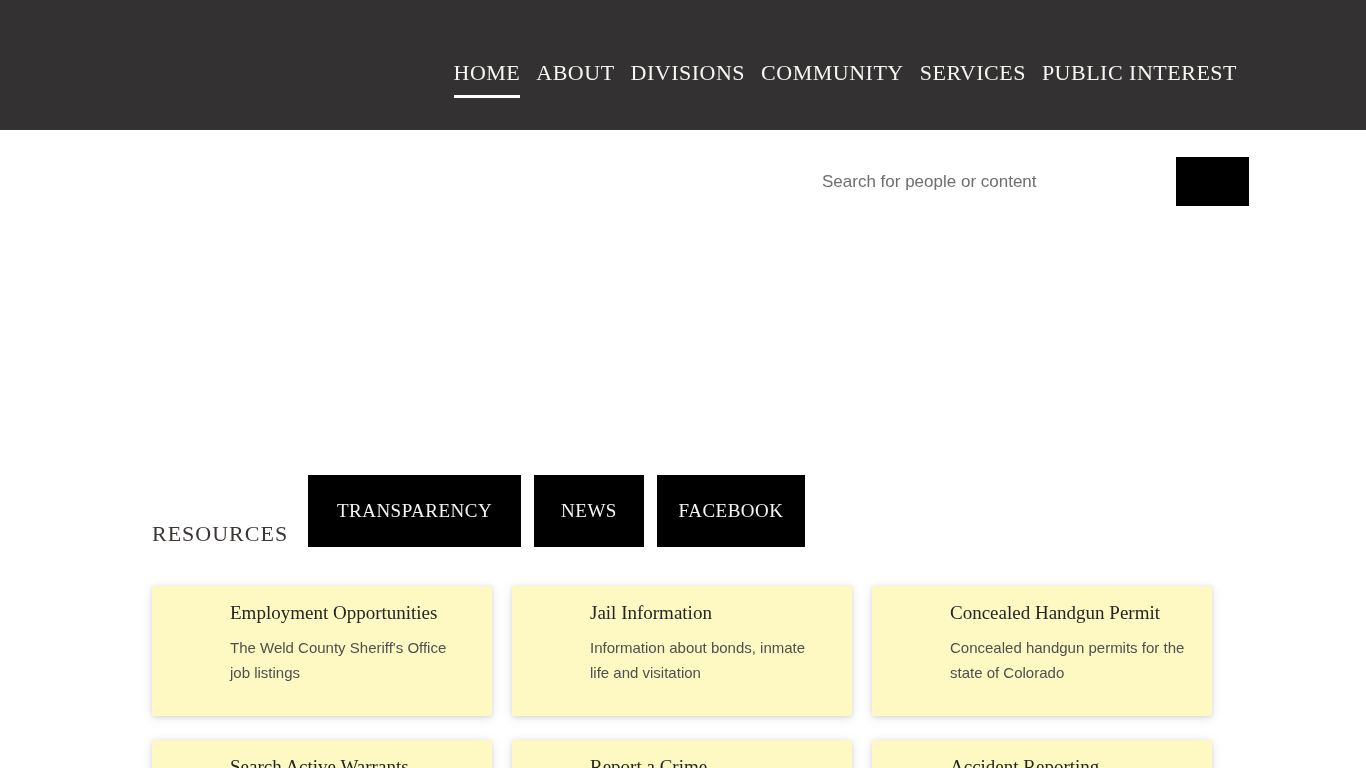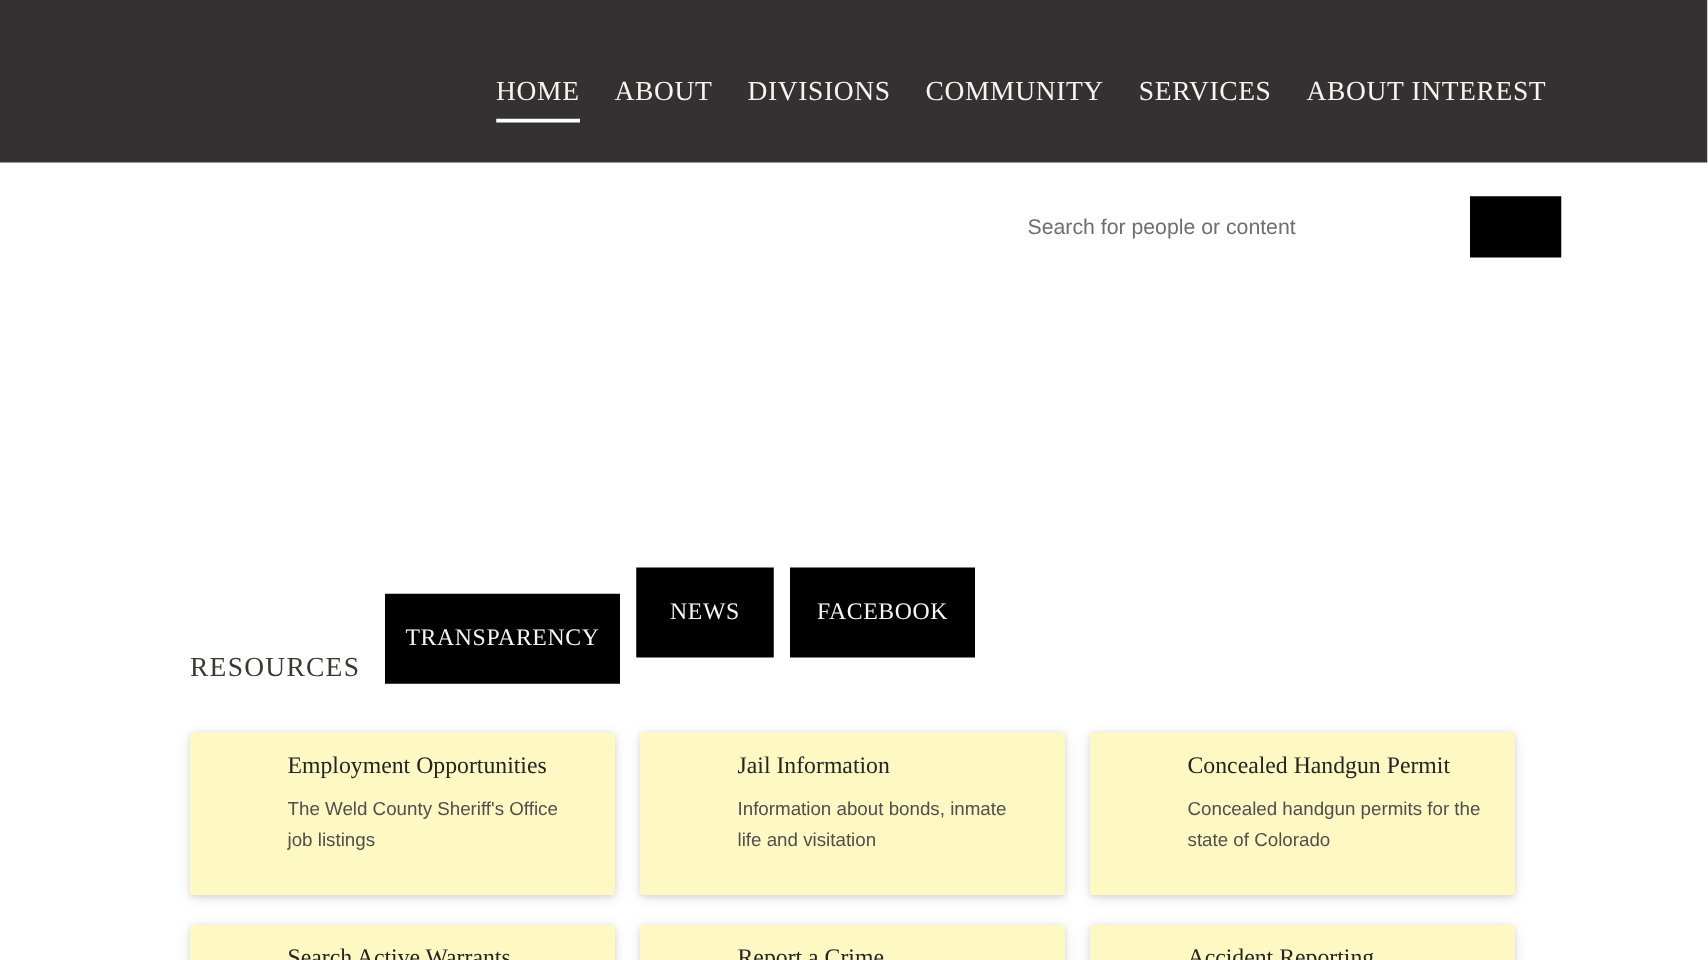--- a/index.html
+++ b/index.html
@@ -16,21 +16,21 @@
     position: absolute;
     top: 0; left: 0;
     width: 1366px; height: 130px;
     background: #343132;
   }
   .main-nav {
     position: absolute;
     top: 60px;
     right: 129px;
     display: flex;
-    gap: 28px;
+    gap: 16px;
     align-items: flex-start;
   }
   .nav-item {
     font-family: "Liberation Serif", "DejaVu Serif", serif;
     font-size: 22px;
     letter-spacing: 0.5px;
     color: #f7f5f2;
     text-decoration: none;
     padding-bottom: 9px;
     border-bottom: 3px solid transparent;
@@ -89,21 +89,21 @@
     color: #f7f5f2;
     border: none;
     font-family: "Liberation Serif", "DejaVu Serif", serif;
     font-size: 19px;
     letter-spacing: 0.5px;
     cursor: pointer;
     display: flex;
     align-items: center;
     justify-content: center;
   }
-  .filter-transparency { width: 188px; margin-top: 21px; }
+  .filter-transparency { width: 213px; }
   .filter-news { width: 110px; }
   .filter-facebook { width: 148px; }
 
   
   .cards-grid {
     position: absolute;
     top: 586px;
     left: 152px;
     width: 1060px;
     display: grid;
@@ -136,21 +136,21 @@
 </head>
 <body>
 
 <header class="site-header">
   <nav class="main-nav">
     <a class="nav-item active">HOME</a>
     <a class="nav-item">ABOUT</a>
     <a class="nav-item">DIVISIONS</a>
     <a class="nav-item">COMMUNITY</a>
     <a class="nav-item">SERVICES</a>
-    <a class="nav-item">ABOUT INTEREST</a>
+    <a class="nav-item">PUBLIC INTEREST</a>
   </nav>
 </header>
 
 <div class="search-bar">
   <input class="search-input" type="text" placeholder="Search for people or content" style="">
   <button class="search-button"></button>
 </div>
 
 <div class="resources-row">
   <div class="resources-heading">RESOURCES</div>

